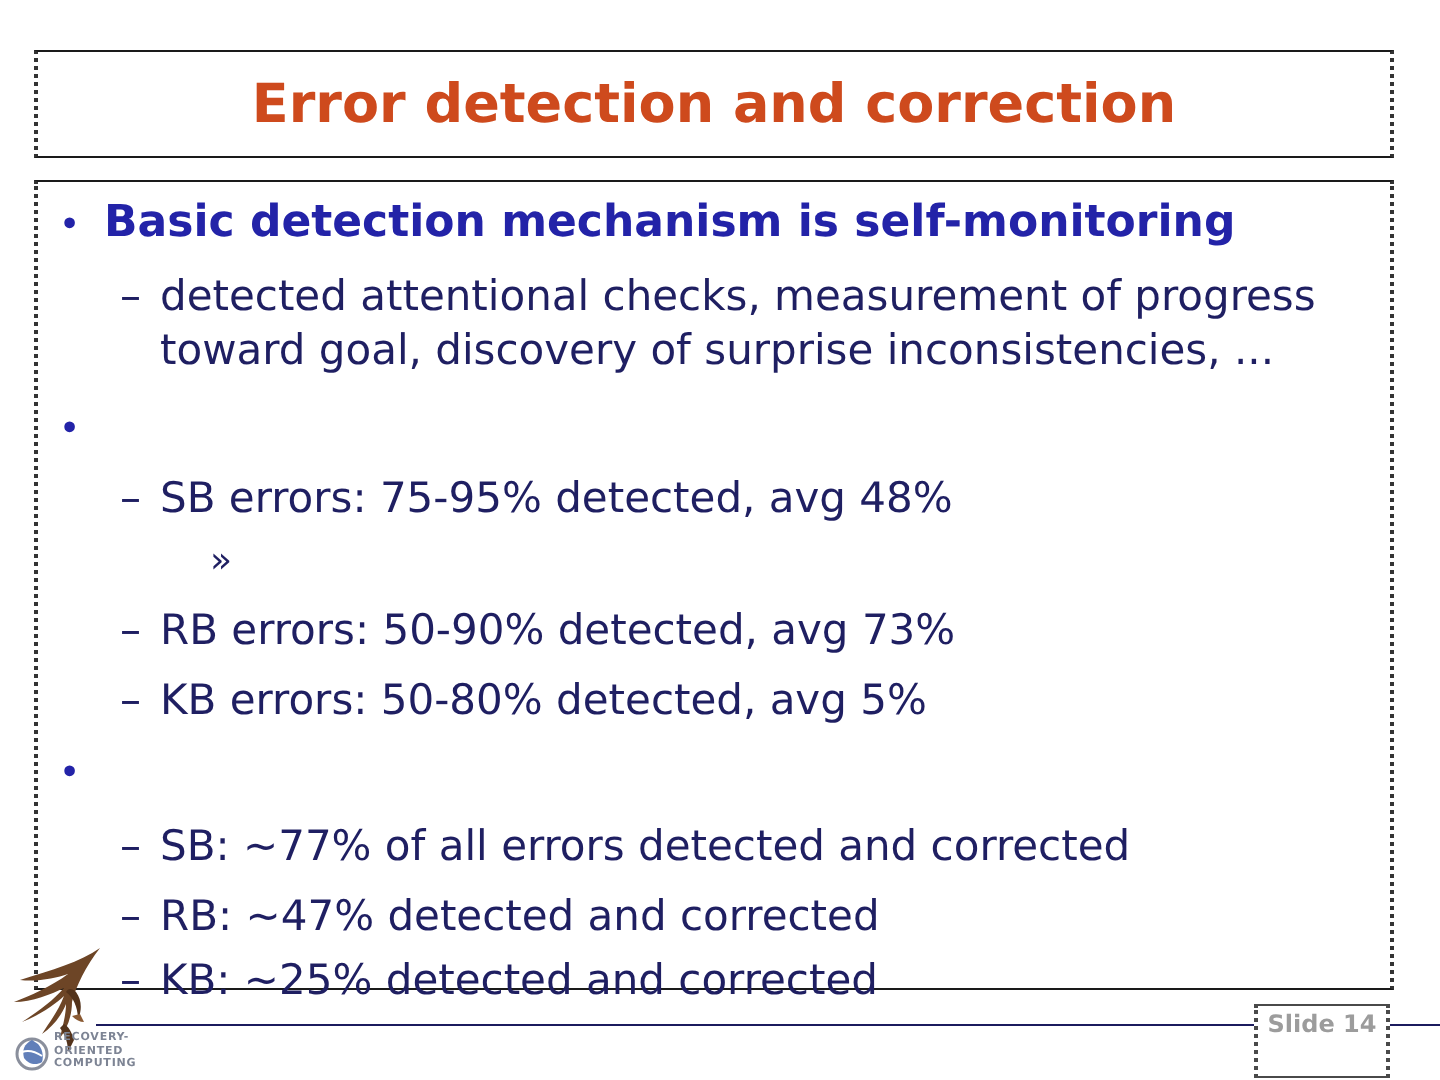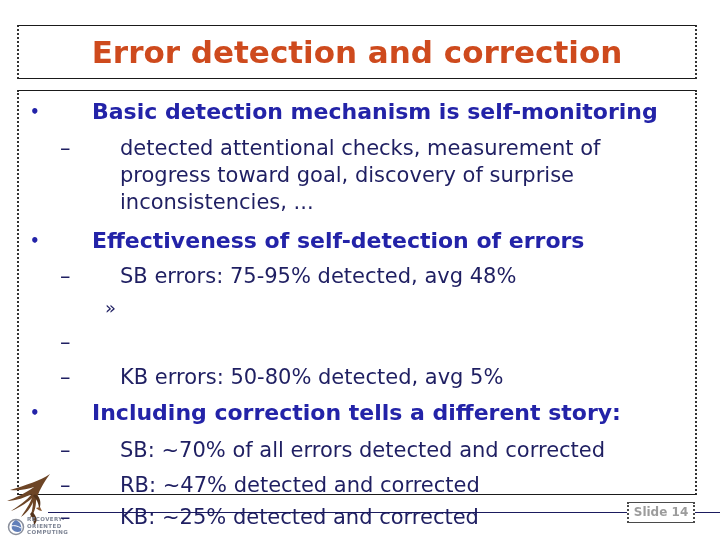--- a/index.html
+++ b/index.html
@@ -19,44 +19,44 @@
     position:relative;width:720px;height:540px;background:#ffffff;overflow:hidden;
     font-family:"DejaVu Sans","Liberation Sans",sans-serif;
   }
   .title-box{
     position:absolute;left:17px;top:25px;width:680px;height:54px;box-sizing:border-box;
     border-top:1px solid var(--border-color);border-bottom:1px solid var(--border-color);
     border-left:2px dotted #333;border-right:2px dotted #333;
     display:flex;align-items:center;justify-content:center;
   }
   .title{
-    font-size:31px;font-weight:bold;color:var(--title-color);
+    font-size:27px;font-weight:bold;color:var(--title-color);
     white-space:nowrap;letter-spacing:0px;
   }
   .content-box{
     position:absolute;left:17px;top:90px;width:680px;height:405px;box-sizing:border-box;
     border-top:1px solid var(--border-color);border-bottom:1px solid var(--border-color);
     border-left:2px dotted #333;border-right:2px dotted #333;
     overflow:visible;
   }
   .row{display:flex;padding-right:6px;}
   .row .marker{flex:0 0 auto;}
-  .row .txt{max-width:600px;margin-left:40px;}
+  .row .txt{max-width:600px;}
   .lv1{padding-left:11px;font-size:22px;line-height:30px;font-weight:bold;color:var(--bullet-l1-color);}
   .lv1 .marker{width:22px;font-size:15px;}
   .lv2{padding-left:41px;font-size:21px;line-height:27px;color:var(--bullet-l2-color);}
   .lv2 .marker{width:20px;}
   .lv3{padding-left:86px;font-size:18px;line-height:25px;color:var(--bullet-l2-color);}
   .lv3 .marker{width:20px;}
   .footer-line{
     position:absolute;left:48px;top:512px;width:672px;height:0;
     border-top:1px solid var(--footer-line-color);z-index:2;
   }
   .slide-badge{
-    position:absolute;left:627px;top:502px;width:68px;height:21px;box-sizing:border-box;
+    position:absolute;left:627px;top:502px;width:68px;height:37px;box-sizing:border-box;
     background:#ffffff;z-index:3;
     border-top:1px solid #4a4a4a;border-bottom:1px solid #4a4a4a;
     border-left:2px dotted #4a4a4a;border-right:2px dotted #4a4a4a;
     color:var(--slide-label-color);font-size:12px;font-weight:bold;
     text-align:center;line-height:18px;
   }
   .logo{position:absolute;left:0;top:474px;width:110px;height:64px;z-index:4;}
   .logo svg{position:absolute;left:0;top:0;}
   .logo-text{position:absolute;left:27px;top:42px;}
   .logo-text span{
@@ -77,43 +77,42 @@
     <div class="row lv1" style="margin-top:6px">
       <span class="marker">•</span>
       <span class="txt">Basic detection mechanism is self-monitoring</span>
     </div>
     <div class="row lv2" style="margin-top:8px">
       <span class="marker">–</span>
       <span class="txt">detected attentional checks, measurement of progress toward goal, discovery of surprise inconsistencies, ...</span>
     </div>
     <div class="row lv1" style="margin-top:10px">
       <span class="marker">•</span>
-      <span class="txt">Effectiveness of self-detection of errors</span>
     </div>
     <div class="row lv2" style="margin-top:7px">
       <span class="marker">–</span>
       <span class="txt">SB errors: 75-95% detected, avg 48%</span>
     </div>
     <div class="row lv3" style="margin-top:5px">
       <span class="marker">»</span>
     </div>
     <div class="row lv2" style="margin-top:9px">
       <span class="marker">–</span>
+      <span class="txt">RB errors: 50-90% detected, avg 73%</span>
     </div>
     <div class="row lv2" style="margin-top:8px">
       <span class="marker">–</span>
       <span class="txt">KB errors: 50-80% detected, avg 5%</span>
     </div>
     <div class="row lv1" style="margin-top:7px">
       <span class="marker">•</span>
-      <span class="txt">Including correction tells a different story:</span>
     </div>
     <div class="row lv2" style="margin-top:9px">
       <span class="marker">–</span>
-      <span class="txt">SB: ~70% of all errors detected and corrected</span>
+      <span class="txt">SB: ~77% of all errors detected and corrected</span>
     </div>
     <div class="row lv2" style="margin-top:8px">
       <span class="marker">–</span>
       <span class="txt">RB: ~47% detected and corrected</span>
     </div>
     <div class="row lv2" style="margin-top:5px">
       <span class="marker">–</span>
       <span class="txt">KB: ~25% detected and corrected</span>
     </div>
   </div>

